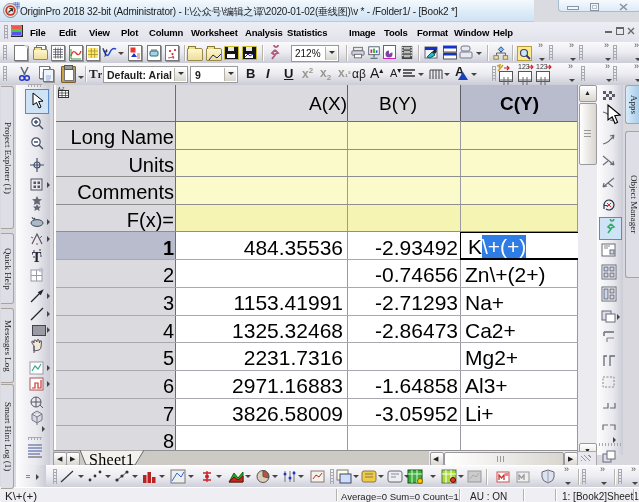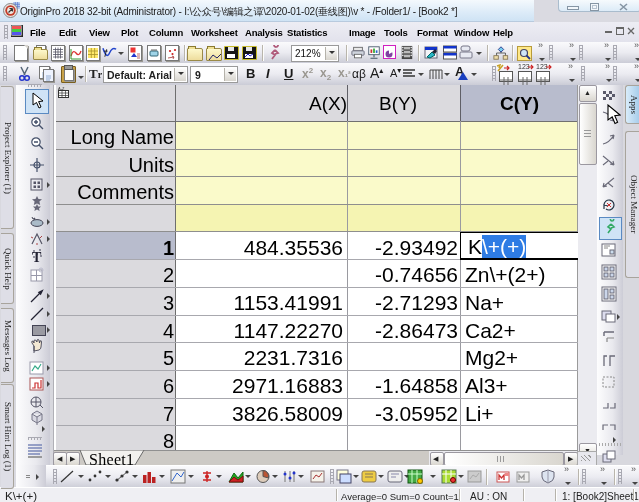--- a/index.html
+++ b/index.html
@@ -448,32 +448,33 @@
           <text x="0" y="3" font-size="4" fill="#333">A-Z</text>
         </svg>
 
   <div class="cell" style="left:122px;top:6px;width:171px;text-align:right;font-size:19px;">A(X)</div>
   <div class="cell" style="left:288px;top:6px;width:112px;text-align:center;font-size:19px;">B(Y)</div>
   <div class="cell" style="left:407px;top:6px;width:117px;text-align:center;font-size:19px;font-weight:bold;">C(Y)</div>
 
   <div class="cell lab" style="top:39px;">Long Name</div>
   <div class="cell lab" style="top:67px;">Units</div>
   <div class="cell lab" style="top:94px;">Comments</div>
+  <div class="cell lab" style="top:122px;">F(x)=</div>
   <div class="cell lab" style="top:150px;font-weight:bold;">1</div>
   <div class="cell lab" style="top:177px;">2</div>
   <div class="cell lab" style="top:205px;">3</div>
   <div class="cell lab" style="top:233px;">4</div>
   <div class="cell lab" style="top:260px;">5</div>
   <div class="cell lab" style="top:288px;">6</div>
   <div class="cell lab" style="top:316px;">7</div>
   <div class="cell lab" style="top:343px;">8</div>
 
   <div class="cell ca" style="top:150px;">484.35536</div>
   <div class="cell ca" style="top:205px;">1153.41991</div>
-  <div class="cell ca" style="top:233px;">1147.22270</div>
+  <div class="cell ca" style="top:233px;">1325.32468</div>
   <div class="cell ca" style="top:260px;">2231.7316</div>
   <div class="cell ca" style="top:288px;">2971.16883</div>
   <div class="cell ca" style="top:316px;">3826.58009</div>
 
   <div class="cell cb" style="top:150px;">-2.93492</div>
   <div class="cell cb" style="top:177px;">-0.74656</div>
   <div class="cell cb" style="top:205px;">-2.71293</div>
   <div class="cell cb" style="top:233px;">-2.86473</div>
   <div class="cell cb" style="top:288px;">-1.64858</div>
   <div class="cell cb" style="top:316px;">-3.05952</div>

